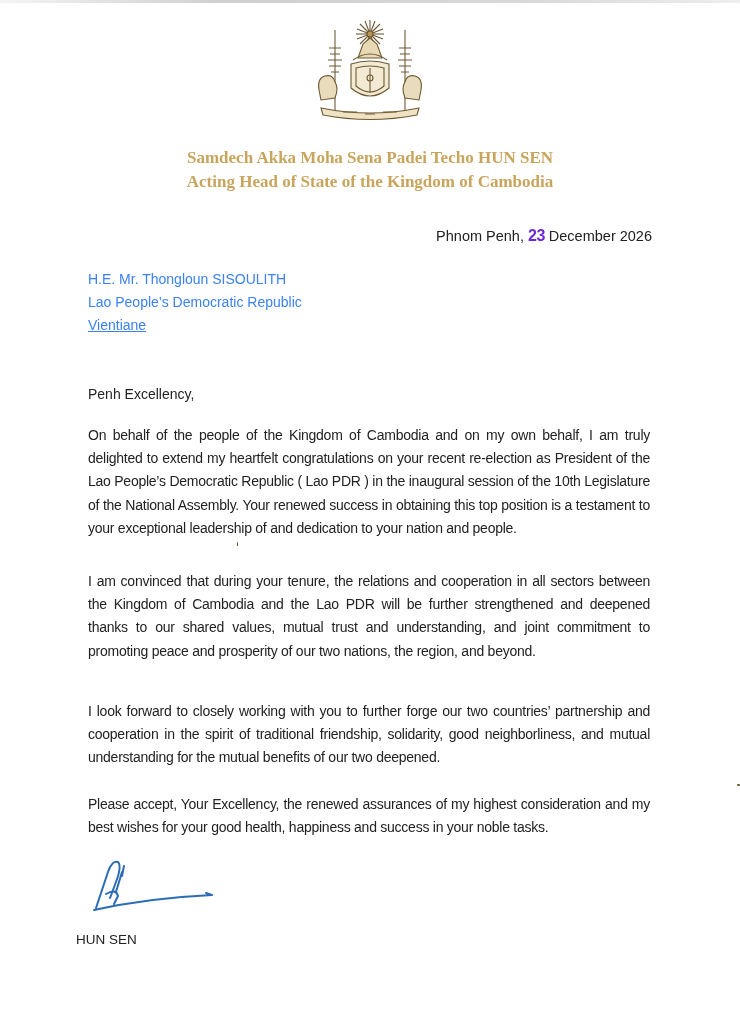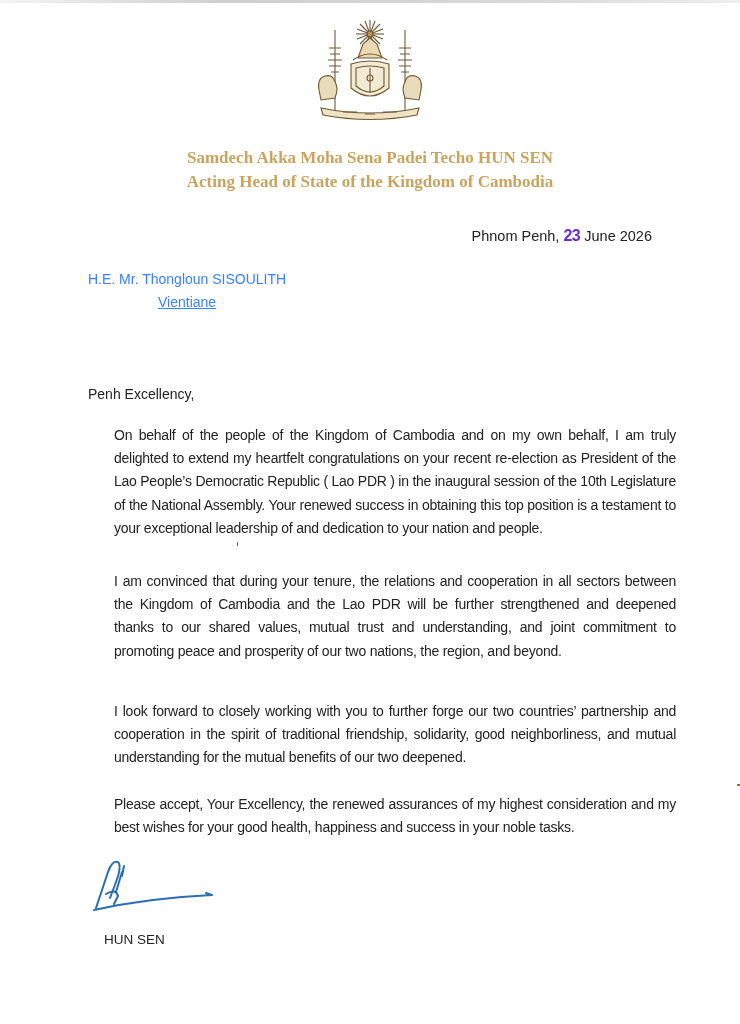--- a/index.html
+++ b/index.html
@@ -9,30 +9,30 @@
   }
   .topline { position: absolute; left: 0; top: 0; width: 740px; height: 3px;
     background: linear-gradient(to right, #f4f4f4, #cfcfcf 30%, #d8d8d8 70%, #eeeeee); }
   .emblem { position: absolute; left: 313px; top: 18px; width: 114px; height: 108px; }
   .header { position: absolute; left: 0; top: 146px; width: 740px; text-align: center;
     font-family: "Liberation Serif", serif; font-weight: bold; color: #c9a45c; font-size: 17px; line-height: 24px; }
   .header div { margin-left: 0; }
   .date { position: absolute; right: 88px; top: 227px; font-size: 14.5px; color: #222; }
   .date .day { color: #6d28d9; font-weight: bold; font-size: 16px; letter-spacing: -0.5px; }
   .addr { position: absolute; left: 88px; top: 268px; font-size: 14px; line-height: 23px; color: #3b82f6; }
-  .addr .city { text-decoration: underline; text-align: center; }
+  .addr .city { text-decoration: underline; }
   .salutation { position: absolute; left: 88px; top: 386px; font-size: 14px; color: #222; }
   .para { position: absolute; left: 88px; width: 562px; font-size: 14px; line-height: 23.2px;
-    text-align: justify; color: #222; font-family: "Liberation Sans Narrow", "Liberation Sans", sans-serif; letter-spacing: -0.25px; margin-left: 26px; }
+    text-align: justify; color: #222; font-family: "Liberation Sans Narrow", "Liberation Sans", sans-serif; letter-spacing: -0.25px; }
   .p1 { top: 424px; }
   .p2 { top: 570px; }
   .p3 { top: 700px; }
   .p4 { top: 793px; }
   .signature { position: absolute; left: 88px; top: 852px; width: 130px; height: 70px; }
-  .signer { position: absolute; left: 104px; top: 932px; font-size: 13.5px; color: #222; }
+  .signer { position: absolute; left: 76px; top: 932px; font-size: 13.5px; color: #222; }
   .speck { position: absolute; width: 3px; height: 2px; background: #6b5a3a; border-radius: 1px; }
 </style>
 </head>
 <body>
 
 <div class="topline"></div>
 
 <svg class="emblem" viewBox="0 0 114 108">
   <g stroke="#6e5a34" fill="none" stroke-width="1.1">
 
@@ -70,25 +70,26 @@
 </svg>
 
 <div class="header">
   <div>Samdech Akka Moha Sena Padei Techo HUN SEN</div>
   <div>Acting Head of State of the Kingdom of Cambodia</div>
 </div>
 
 <div class="date">
   <span>Phnom Penh,</span>
   <span class="day">23</span>
-  <span>June 2026</span>
+  <span>December 2026</span>
 </div>
 
 <div class="addr">
   <div>H.E. Mr. Thongloun SISOULITH</div>
+  <div>Lao People’s Democratic Republic</div>
   <div class="city">Vientiane</div>
 </div>
 
 <div class="salutation">Penh Excellency,</div>
 
 <div class="para p1">On behalf of the people of the Kingdom of Cambodia and on my own behalf, I am truly delighted to extend my heartfelt congratulations on your recent re-election as President of the Lao People’s Democratic Republic ( Lao PDR ) in the inaugural session of the 10th Legislature of the National Assembly. Your renewed success in obtaining this top position is a testament to your exceptional leadership of and dedication to your nation and people.</div>
 <div class="para p2">I am convinced that during your tenure, the relations and cooperation in all sectors between the Kingdom of Cambodia and the Lao PDR will be further strengthened and deepened thanks to our shared values, mutual trust and understanding, and joint commitment to promoting peace and prosperity of our two nations, the region, and beyond.</div>
 <div class="para p3">I look forward to closely working with you to further forge our two countries’ partnership and cooperation in the spirit of traditional friendship, solidarity, good neighborliness, and mutual understanding for the mutual benefits of our two deepened.</div>
 <div class="para p4">Please accept, Your Excellency, the renewed assurances of my highest consideration and my best wishes for your good health, happiness and success in your noble tasks.</div>
 

